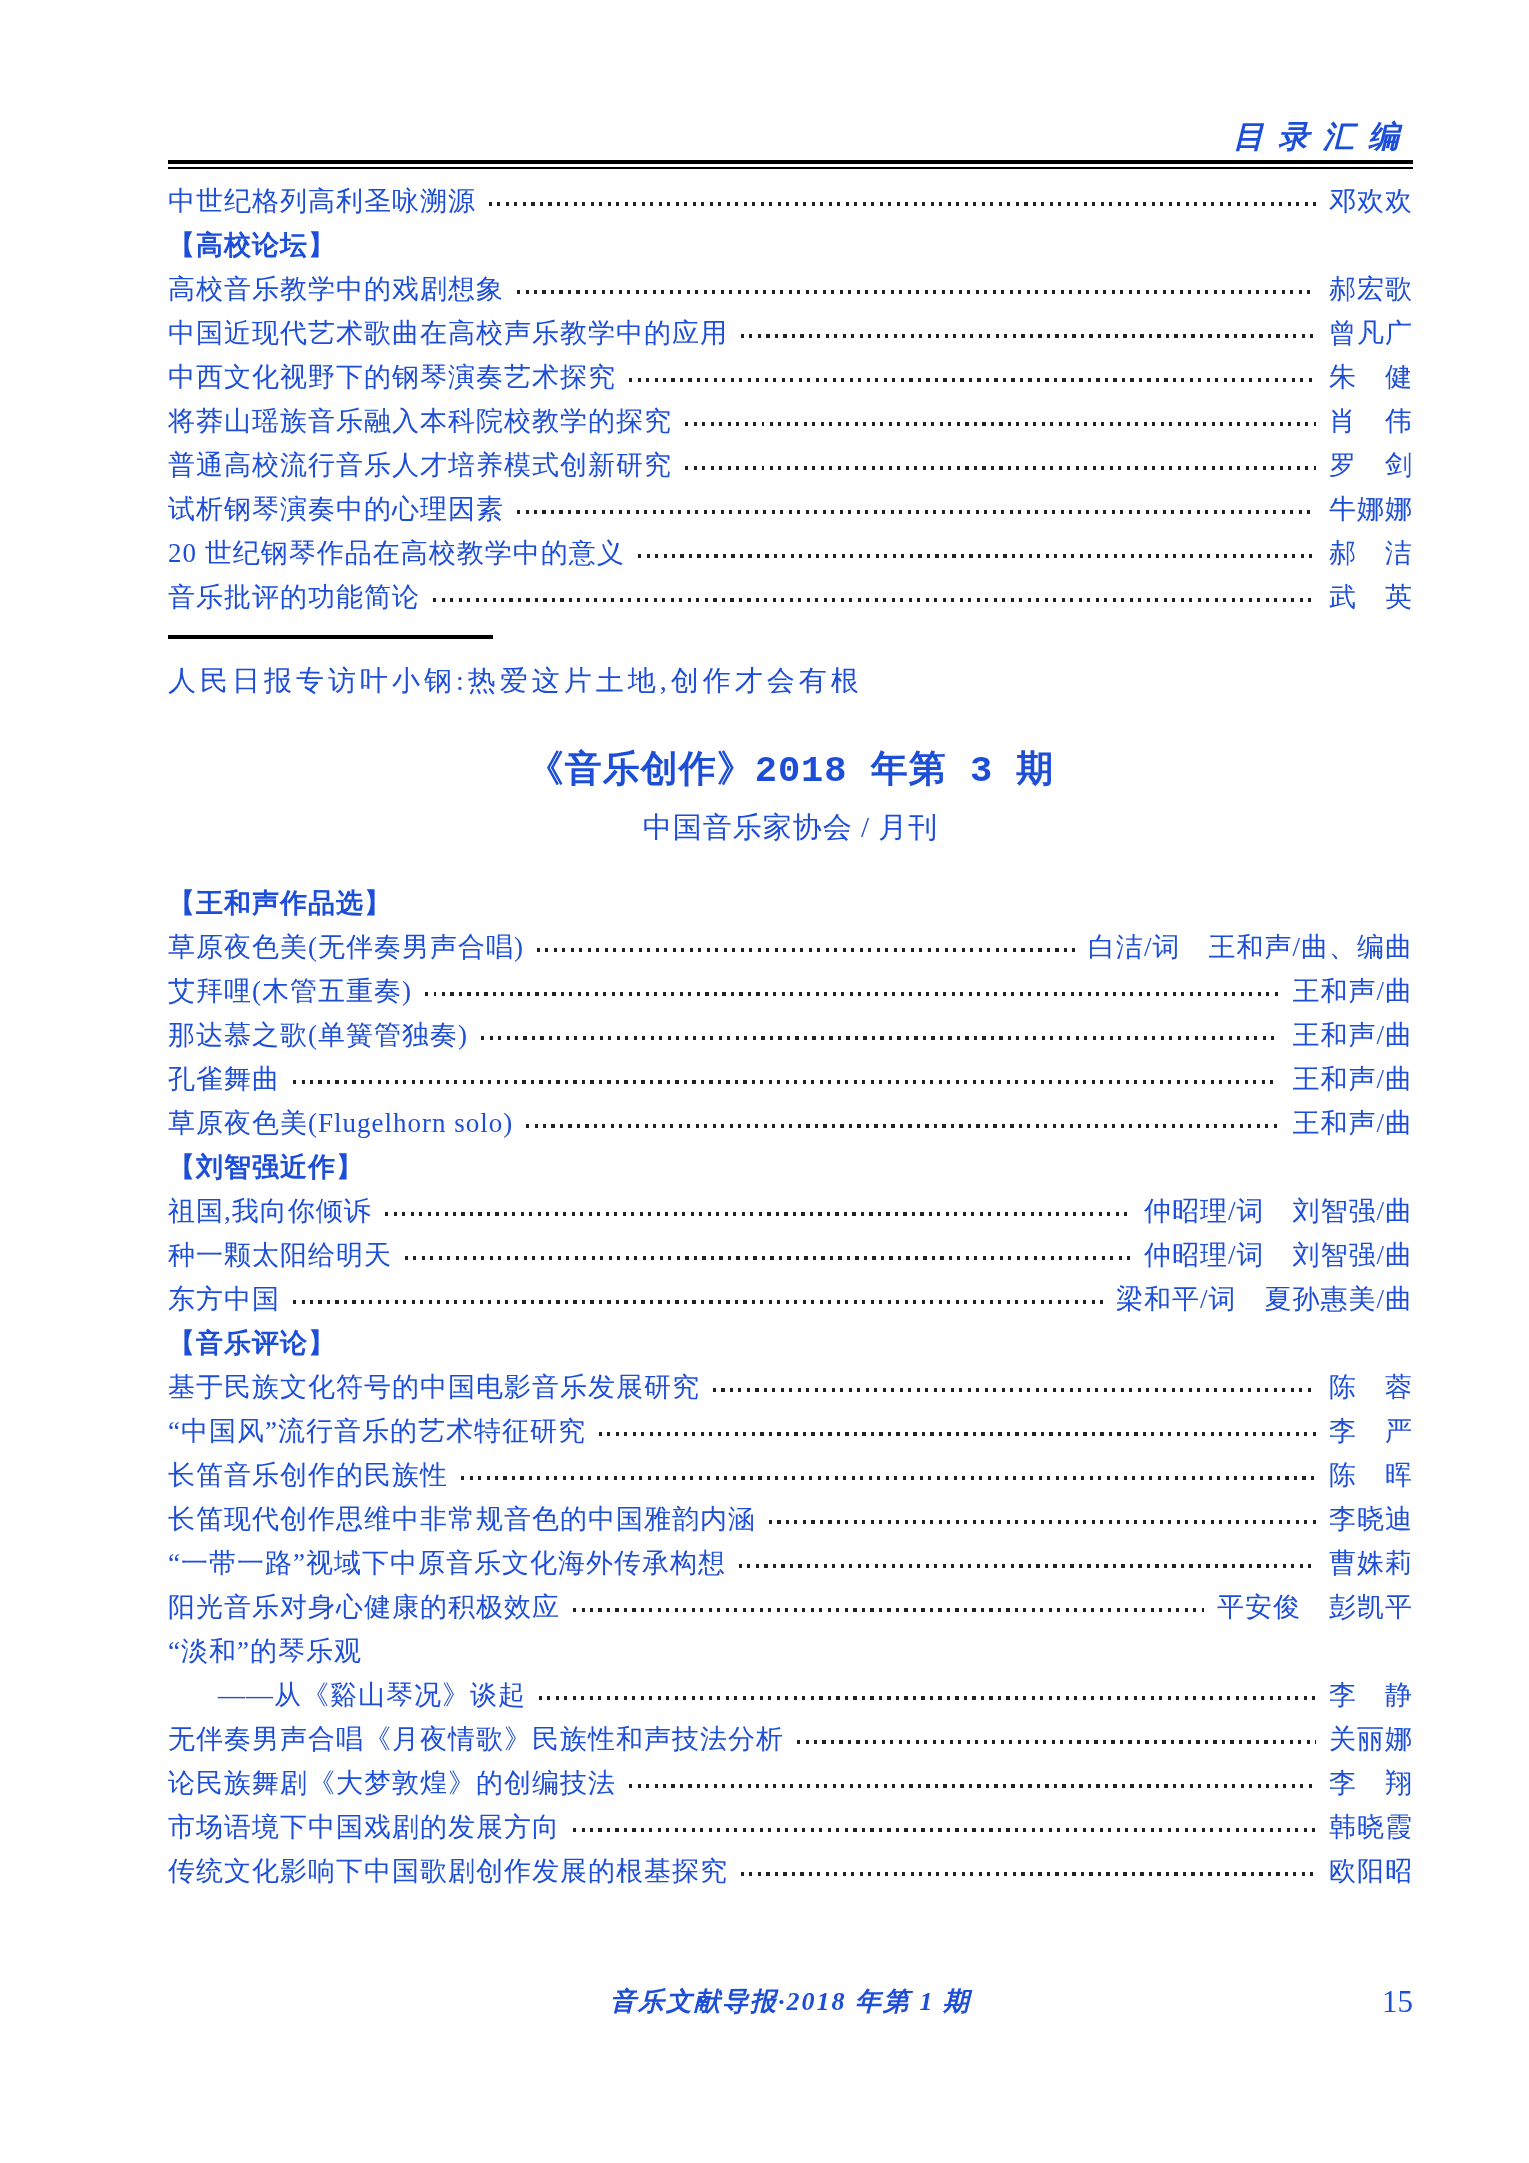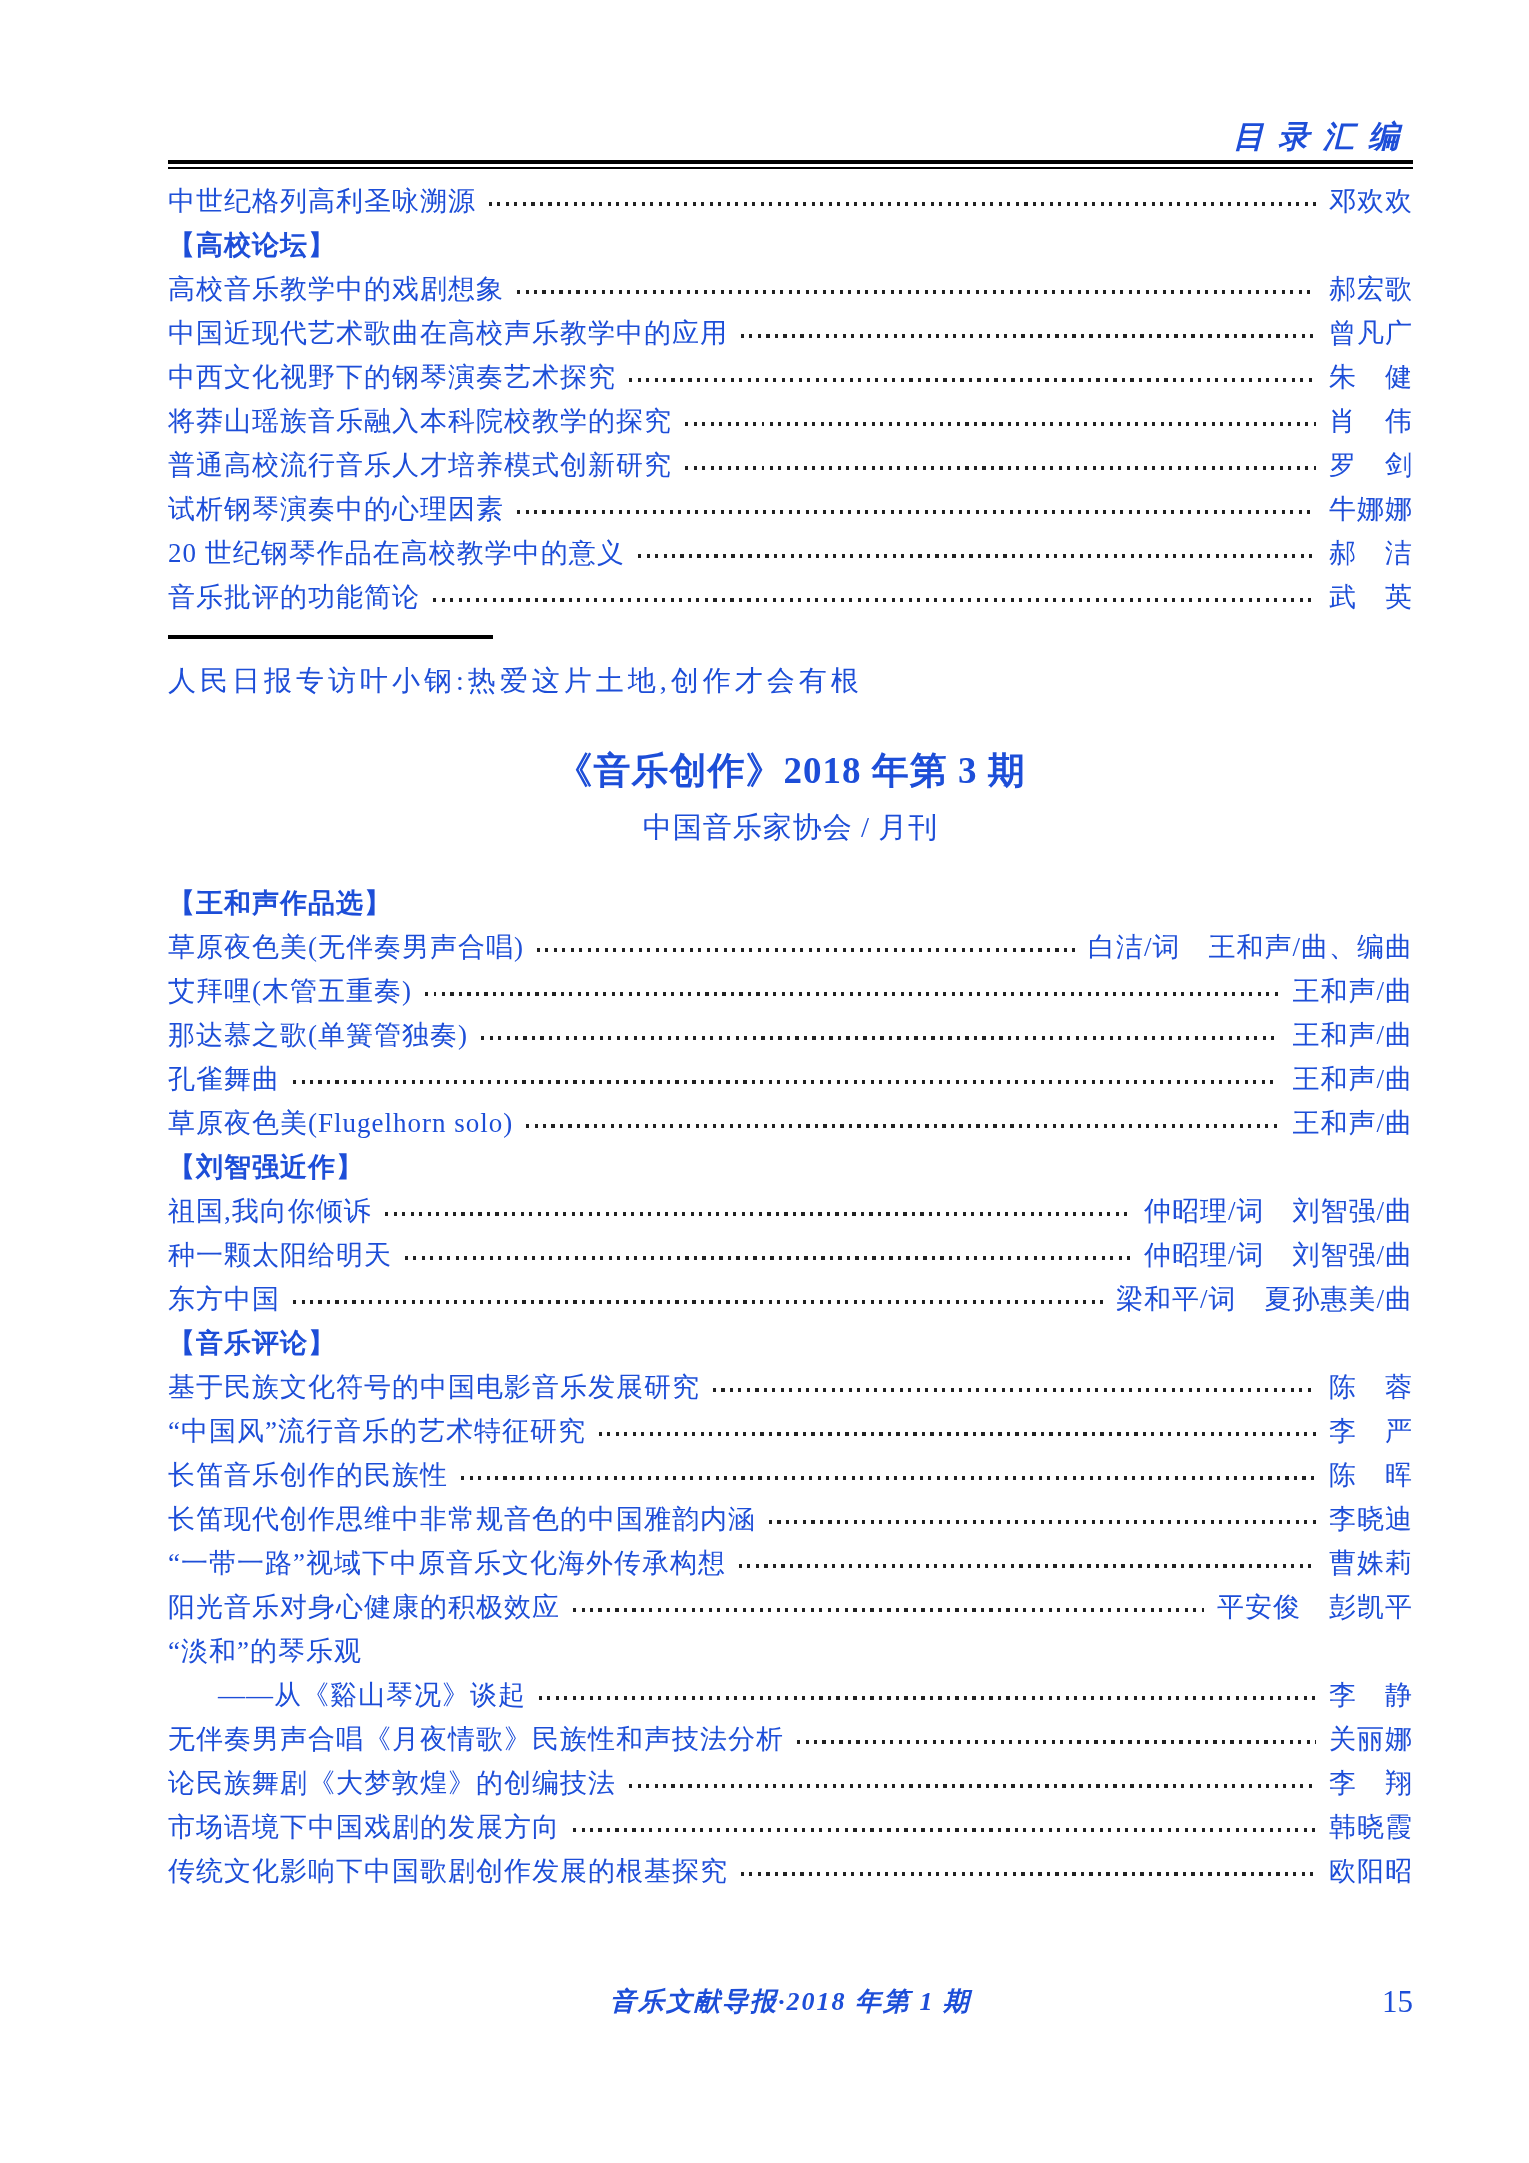--- a/index.html
+++ b/index.html
@@ -73,21 +73,21 @@
     margin-top:20px;
     height:44px;
     display:flex;
     align-items:center;
     font-size:28px;
     letter-spacing:4px;
   }
   
   .journal-head { margin-top:44px; text-align:center; }
   .journal-title {
-    font-family:Liberation Serif, serif;
+    font-family:Liberation Mono, monospace;
     font-weight:bold;
     font-size:37px;
     line-height:48px;
     letter-spacing:1px;
   }
   .journal-subtitle {
     margin-top:14px;
     font-size:29px;
     line-height:36px;
     letter-spacing:1px;

